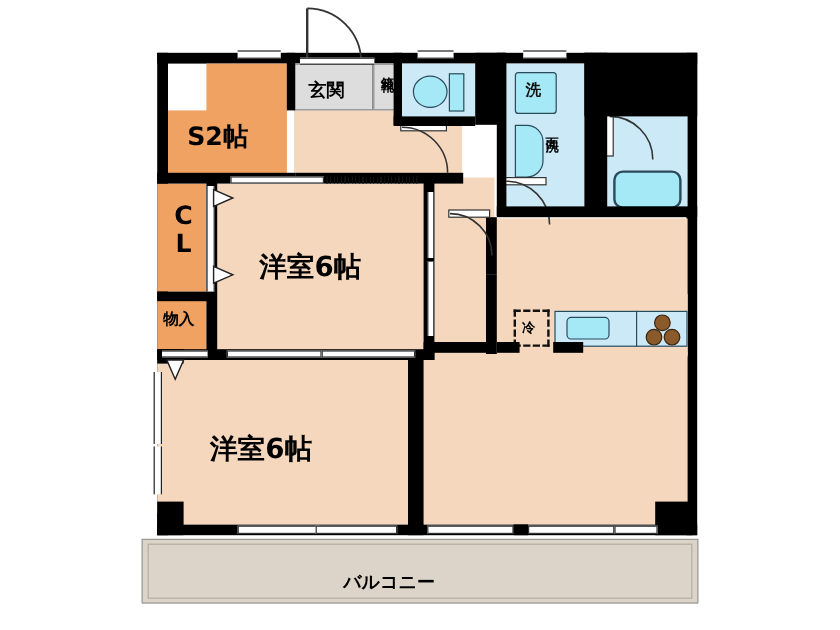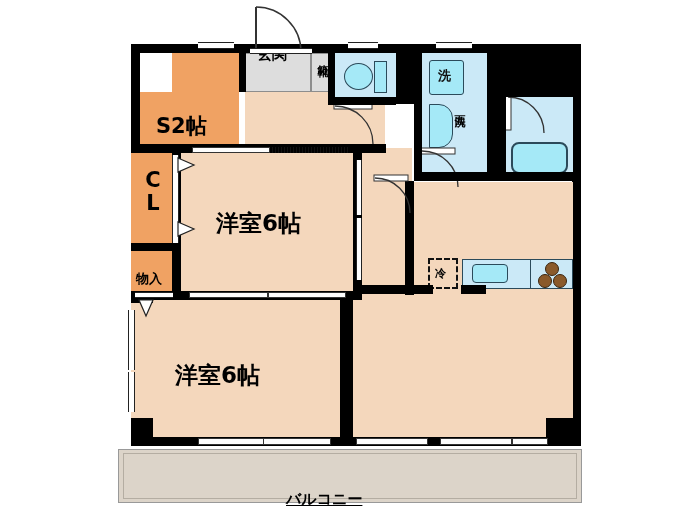--- a/index.html
+++ b/index.html
@@ -86,57 +86,57 @@
   }
   svg { display: block; overflow: visible; }
 </style>
 </head>
 <body>
 
 <div id="plan">
 
   <div class="abs balcony" style="left:118px; top:449px; width:464px; height:54px; border:1px solid #999;"></div>
   <div class="abs" style="left:123px; top:453px; width:454px; height:46px; border:1px solid #b4ada2;"></div>
-  <div class="lbl lbl-md" style="left:286px; top:492px;text-decoration:underline;">バルコニー</div>
+  <div class="lbl lbl-md" style="left:286px; top:478px;">バルコニー</div>
 
   <div class="abs wall" style="left:131px; top:44px; width:450px; height:9px;"></div>
 
   <div class="abs wall" style="left:131px; top:44px; width:9px; height:402px;"></div>
 
   <div class="abs wall" style="left:572px; top:44px; width:9px; height:402px;"></div>
 
   <div class="abs wall" style="left:131px; top:437px; width:450px; height:9px;"></div>
 
   <div class="abs service" style="left:172px; top:53px; width:67px; height:95px;"></div>
   <div class="abs service" style="left:140px; top:92px; width:99px; height:56px;"></div>
-  <div class="lbl lbl-lg" style="left:156px; top:116px;">S2帖</div>
+  <div class="lbl lbl-lg" style="left:156px; top:104px;">S2帖</div>
 
   <div class="abs room" style="left:245px; top:92px; width:140px; height:56px;"></div>
   <div class="abs room" style="left:361px; top:140px; width:24px; height:160px;"></div>
   <div class="abs room" style="left:385px; top:148px; width:27px; height:145px;"></div>
 
   <div class="abs service" style="left:131px; top:153px; width:41px; height:90px;"></div>
   <div class="lbl lbl-lg lbl-vert" style="left:142px; top:168px;">CL</div>
 
   <div class="abs service" style="left:131px; top:250px; width:41px; height:46px;"></div>
-  <div class="lbl lbl-sm" style="left:136px; top:272px;">物入</div>
+  <div class="lbl lbl-sm" style="left:136px; top:260px;">物入</div>
 
   <div class="abs room" style="left:180px; top:153px; width:182px; height:140px;"></div>
   <div class="lbl lbl-xl" style="left:216px; top:212px;">洋室6帖</div>
 
   <div class="abs room" style="left:140px; top:300px; width:200px; height:137px;"></div>
   <div class="abs room" style="left:131px; top:300px; width:12px; height:128px;"></div>
   <div class="lbl lbl-xl" style="left:175px; top:364px;">洋室6帖</div>
 
   <div class="abs room" style="left:353px; top:293px; width:220px; height:144px;"></div>
   <div class="abs room" style="left:412px; top:182px; width:161px; height:115px;"></div>
   <div class="abs room" style="left:412px; top:245px; width:161px; height:50px;"></div>
 
   <div class="abs entry" style="left:245px; top:53px; width:66px; height:39px; border:1px solid #8d8d8d;"></div>
-  <div class="lbl lbl-md" style="left:257px; top:47px;">玄関</div>
+  <div class="lbl lbl-md" style="left:257px; top:68px;">玄関</div>
 
   <div class="abs entry" style="left:311px; top:53px; width:24px; height:39px; border:1px solid #8d8d8d;"></div>
   <div class="lbl lbl-xs lbl-vert" style="left:317px; top:57px;">靴箱</div>
 
   <svg class="abs" style="left:253px; top:4px; width:62px; height:50px;">
     <path d="M 3 48 L 3 3" stroke="#333" stroke-width="2" fill="none"></path>
     <path d="M 3 3 A 45 45 0 0 1 48 48" stroke="#333" stroke-width="1.5" fill="none"></path>
   </svg>
   <div class="abs winline" style="left:250px; top:48px; width:62px; height:6px;"></div>
 

